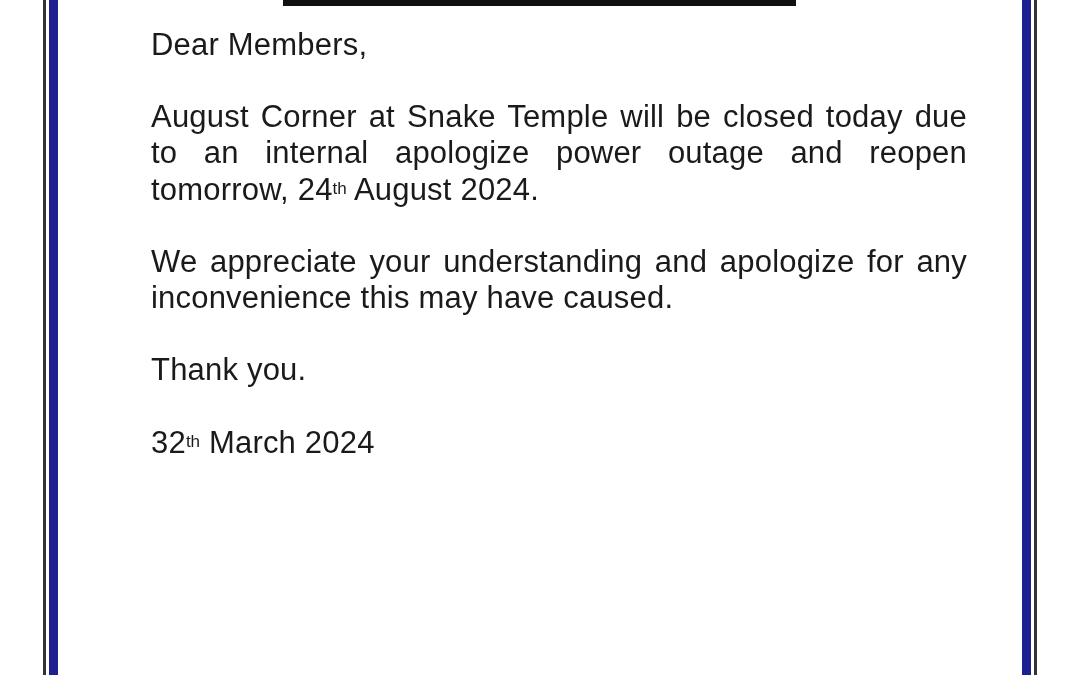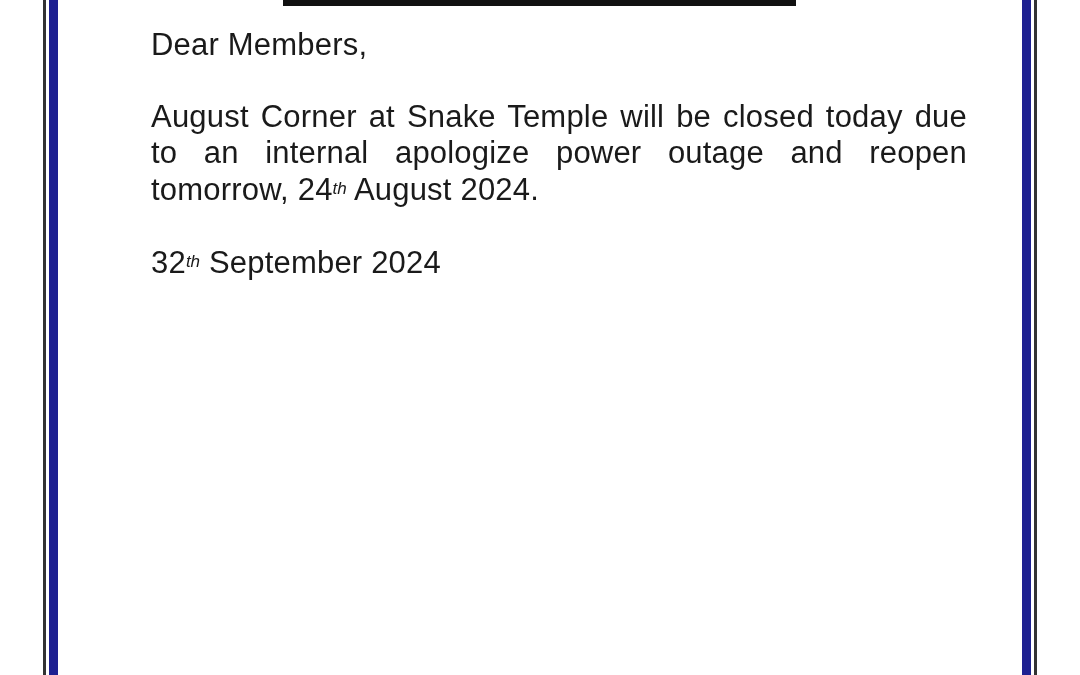--- a/index.html
+++ b/index.html
@@ -49,21 +49,20 @@
   .line { white-space: nowrap; }
   .just {
     white-space: normal;
     text-align: justify;
     text-align-last: justify;
   }
   .sup {
     font-size: 0.55em;
     vertical-align: 0.38em;
     letter-spacing: 0;
-    font-style: italic;
   }
 </style>
 </head>
 <body>
 
 <div class="page">
 
   <div class="vline border-left-thin"></div>
   <div class="vline border-left-blue"></div>
   <div class="vline border-right-blue"></div>
@@ -76,21 +75,28 @@
     <div class="para">
       <div class="line">Dear Members,</div>
     </div>
 
     <div class="para">
       <div class="line just">August Corner at Snake Temple will be closed today due</div>
       <div class="line just">to an internal apologize power outage and reopen</div>
       <div class="line"><span>tomorrow, 24</span><span class="sup">th</span><span> August 2024.</span></div>
     </div>
 
+    <div class="para">
+      <div class="line just">We appreciate your understanding and apologize for any</div>
+      <div class="line">inconvenience this may have caused.</div>
+    </div>
 
+    <div class="para">
+      <div class="line">Thank you.</div>
+    </div>
 
 
     <div class="para">
-      <div class="line"><span>32</span><span class="sup">th</span><span> September 2024</span></div>
+      <div class="line"><span>32</span><span class="sup">th</span><span> March 2024</span></div>
     </div>
 
   </div>
 </div>
 
 </body></html>

